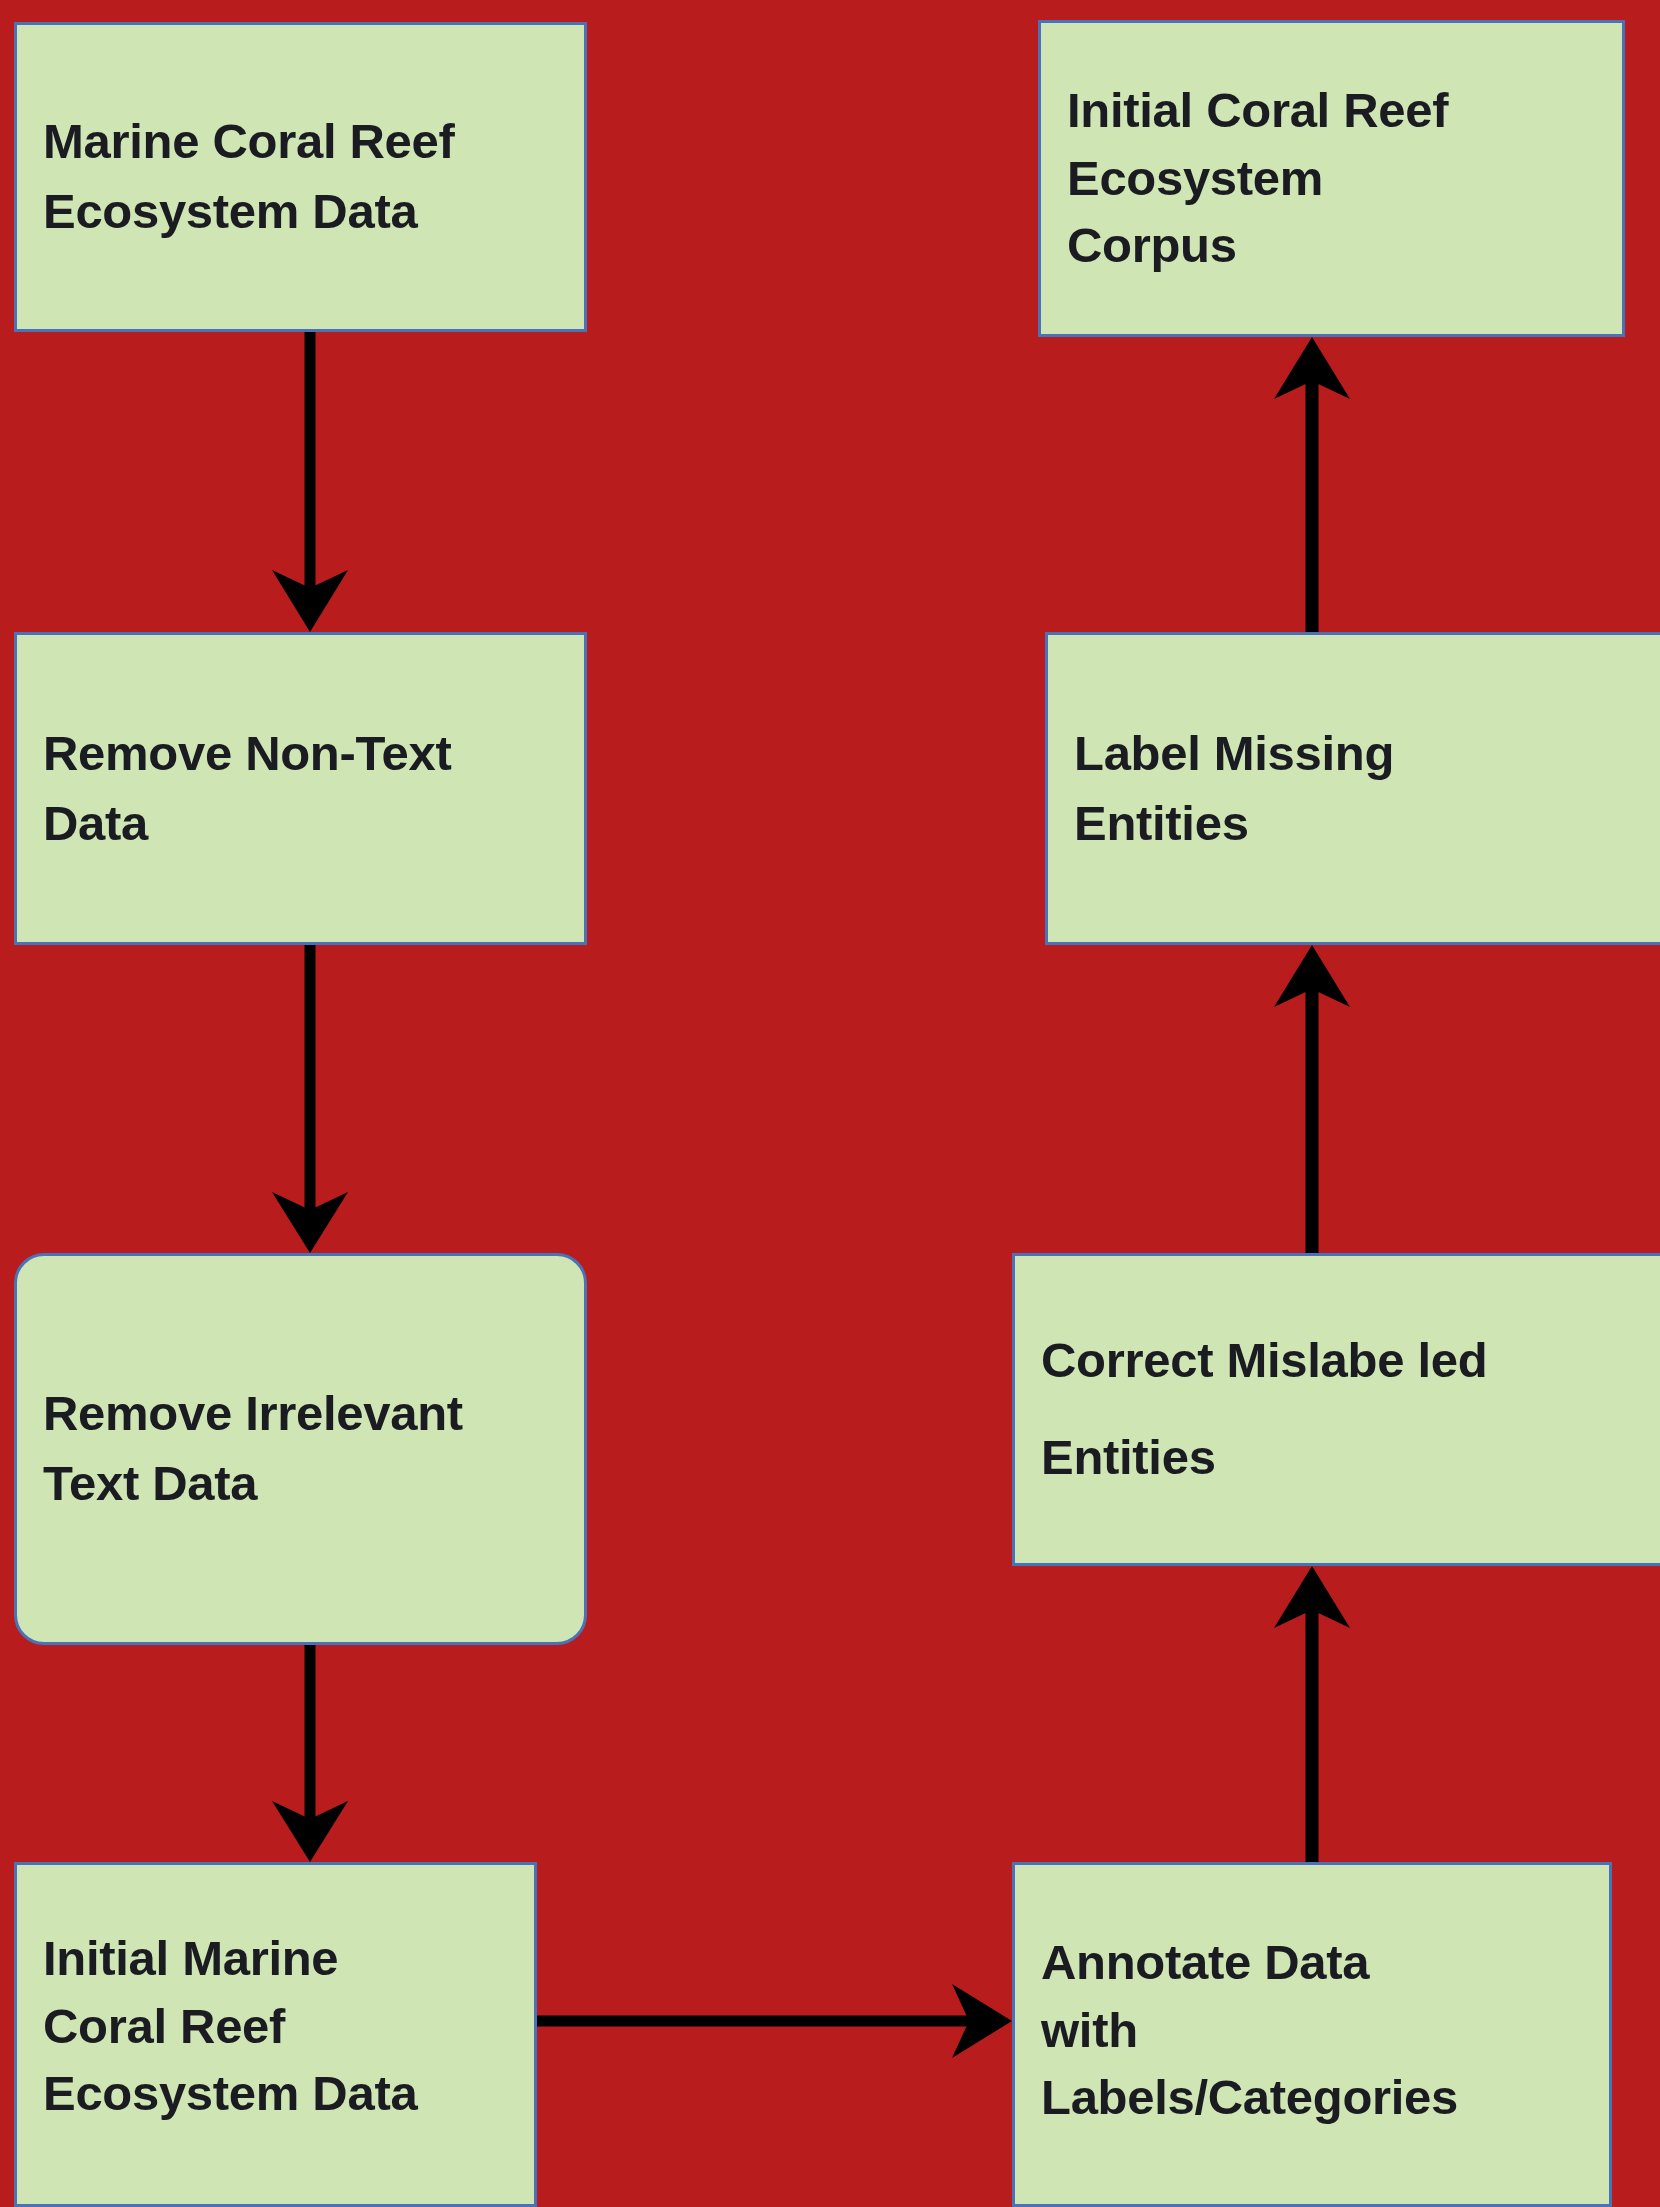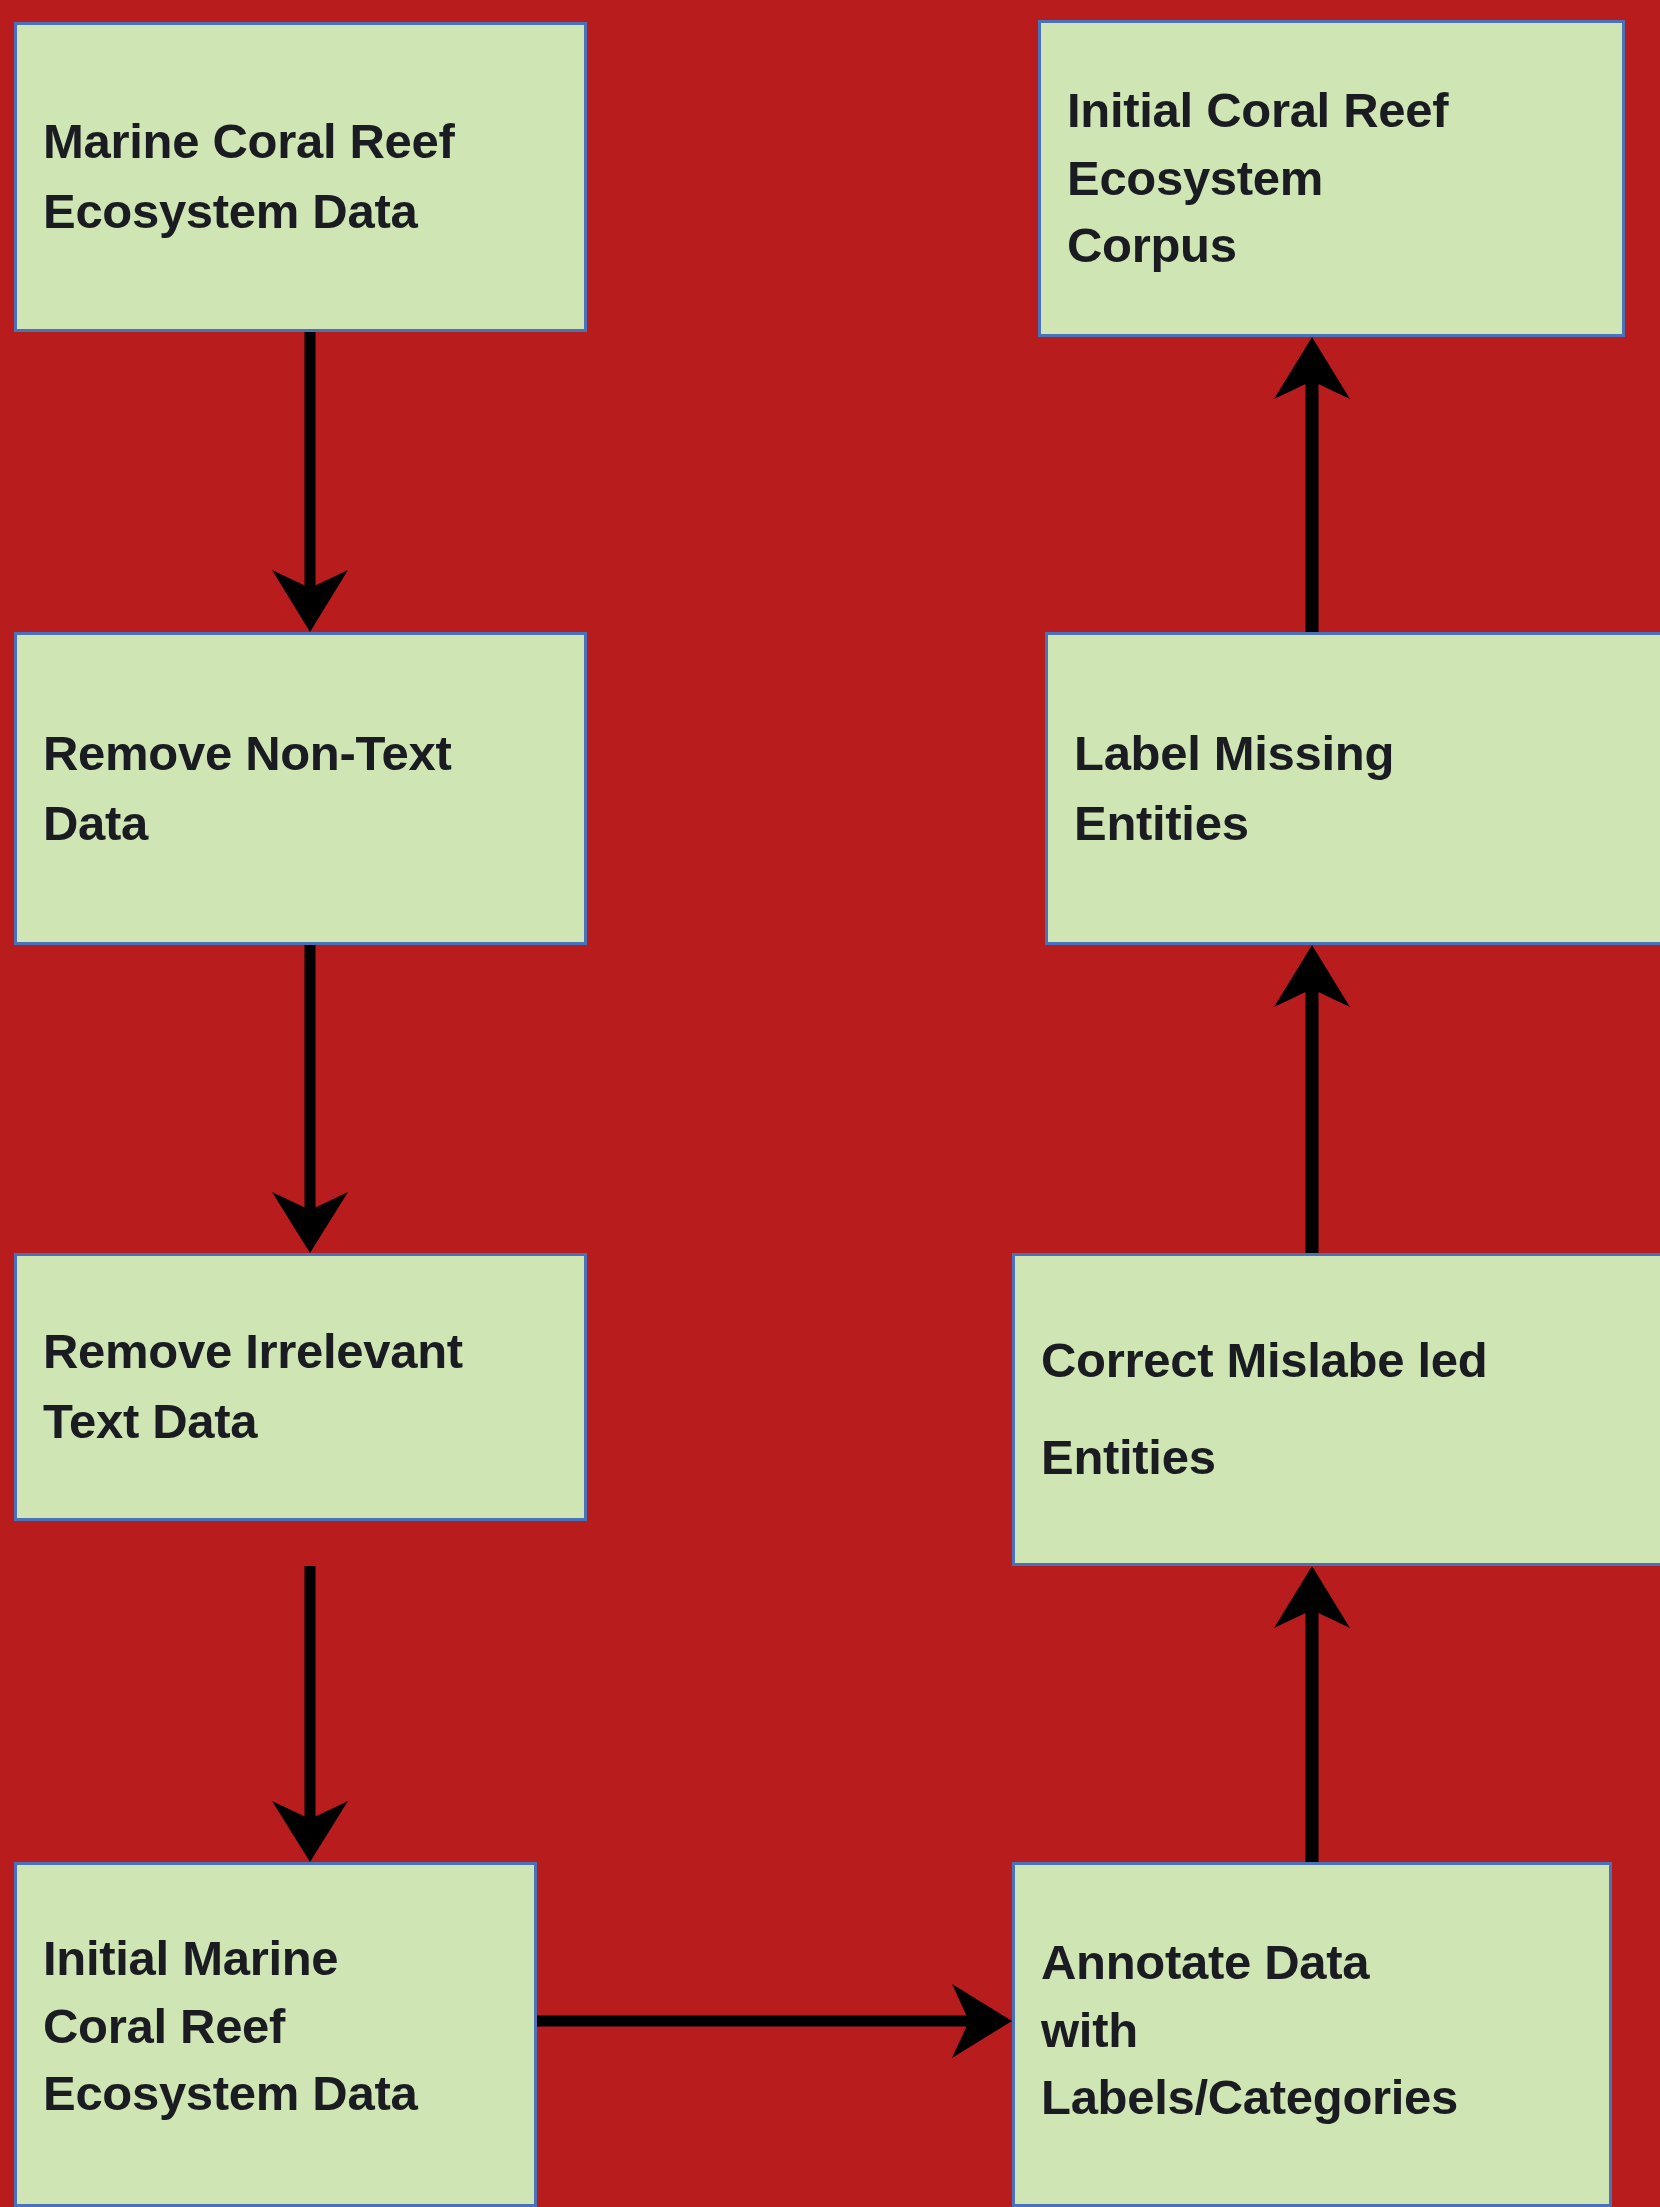--- a/index.html
+++ b/index.html
@@ -34,21 +34,21 @@
     color: #1b1b22;
     font-weight: bold;
     font-size: 49px;
     line-height: 1.42;
     letter-spacing: -0.3px;
     white-space: nowrap;
   }
   
   #node-source        { left: 14px;   top: 22px;   width: 573px;  height: 310px; }
   #node-remove-nontext{ left: 14px;   top: 632px;  width: 573px;  height: 313px; }
-  #node-remove-irrel  { left: 14px;   top: 1253px; width: 573px;  height: 268px; }
+  #node-remove-irrel  { left: 14px;   top: 1253px; width: 573px;  height: 392px; border-radius: 30px; }
   #node-initial-data  { left: 14px;   top: 1862px; width: 523px;  height: 345px; padding-bottom: 16px;}
   #node-annotate      { left: 1012px; top: 1862px; width: 600px;  height: 345px; padding-bottom: 8px;}
   #node-correct       { left: 1012px; top: 1253px; width: 688px;  height: 313px; gap: 27px; }
   #node-label-missing { left: 1045px; top: 632px;  width: 680px;  height: 313px; }
   #node-corpus        { left: 1038px; top: 20px;   width: 587px;  height: 317px; }
 
   #node-initial-data .line,
   #node-annotate .line,
   #node-corpus .line { line-height: 1.38; }
 

